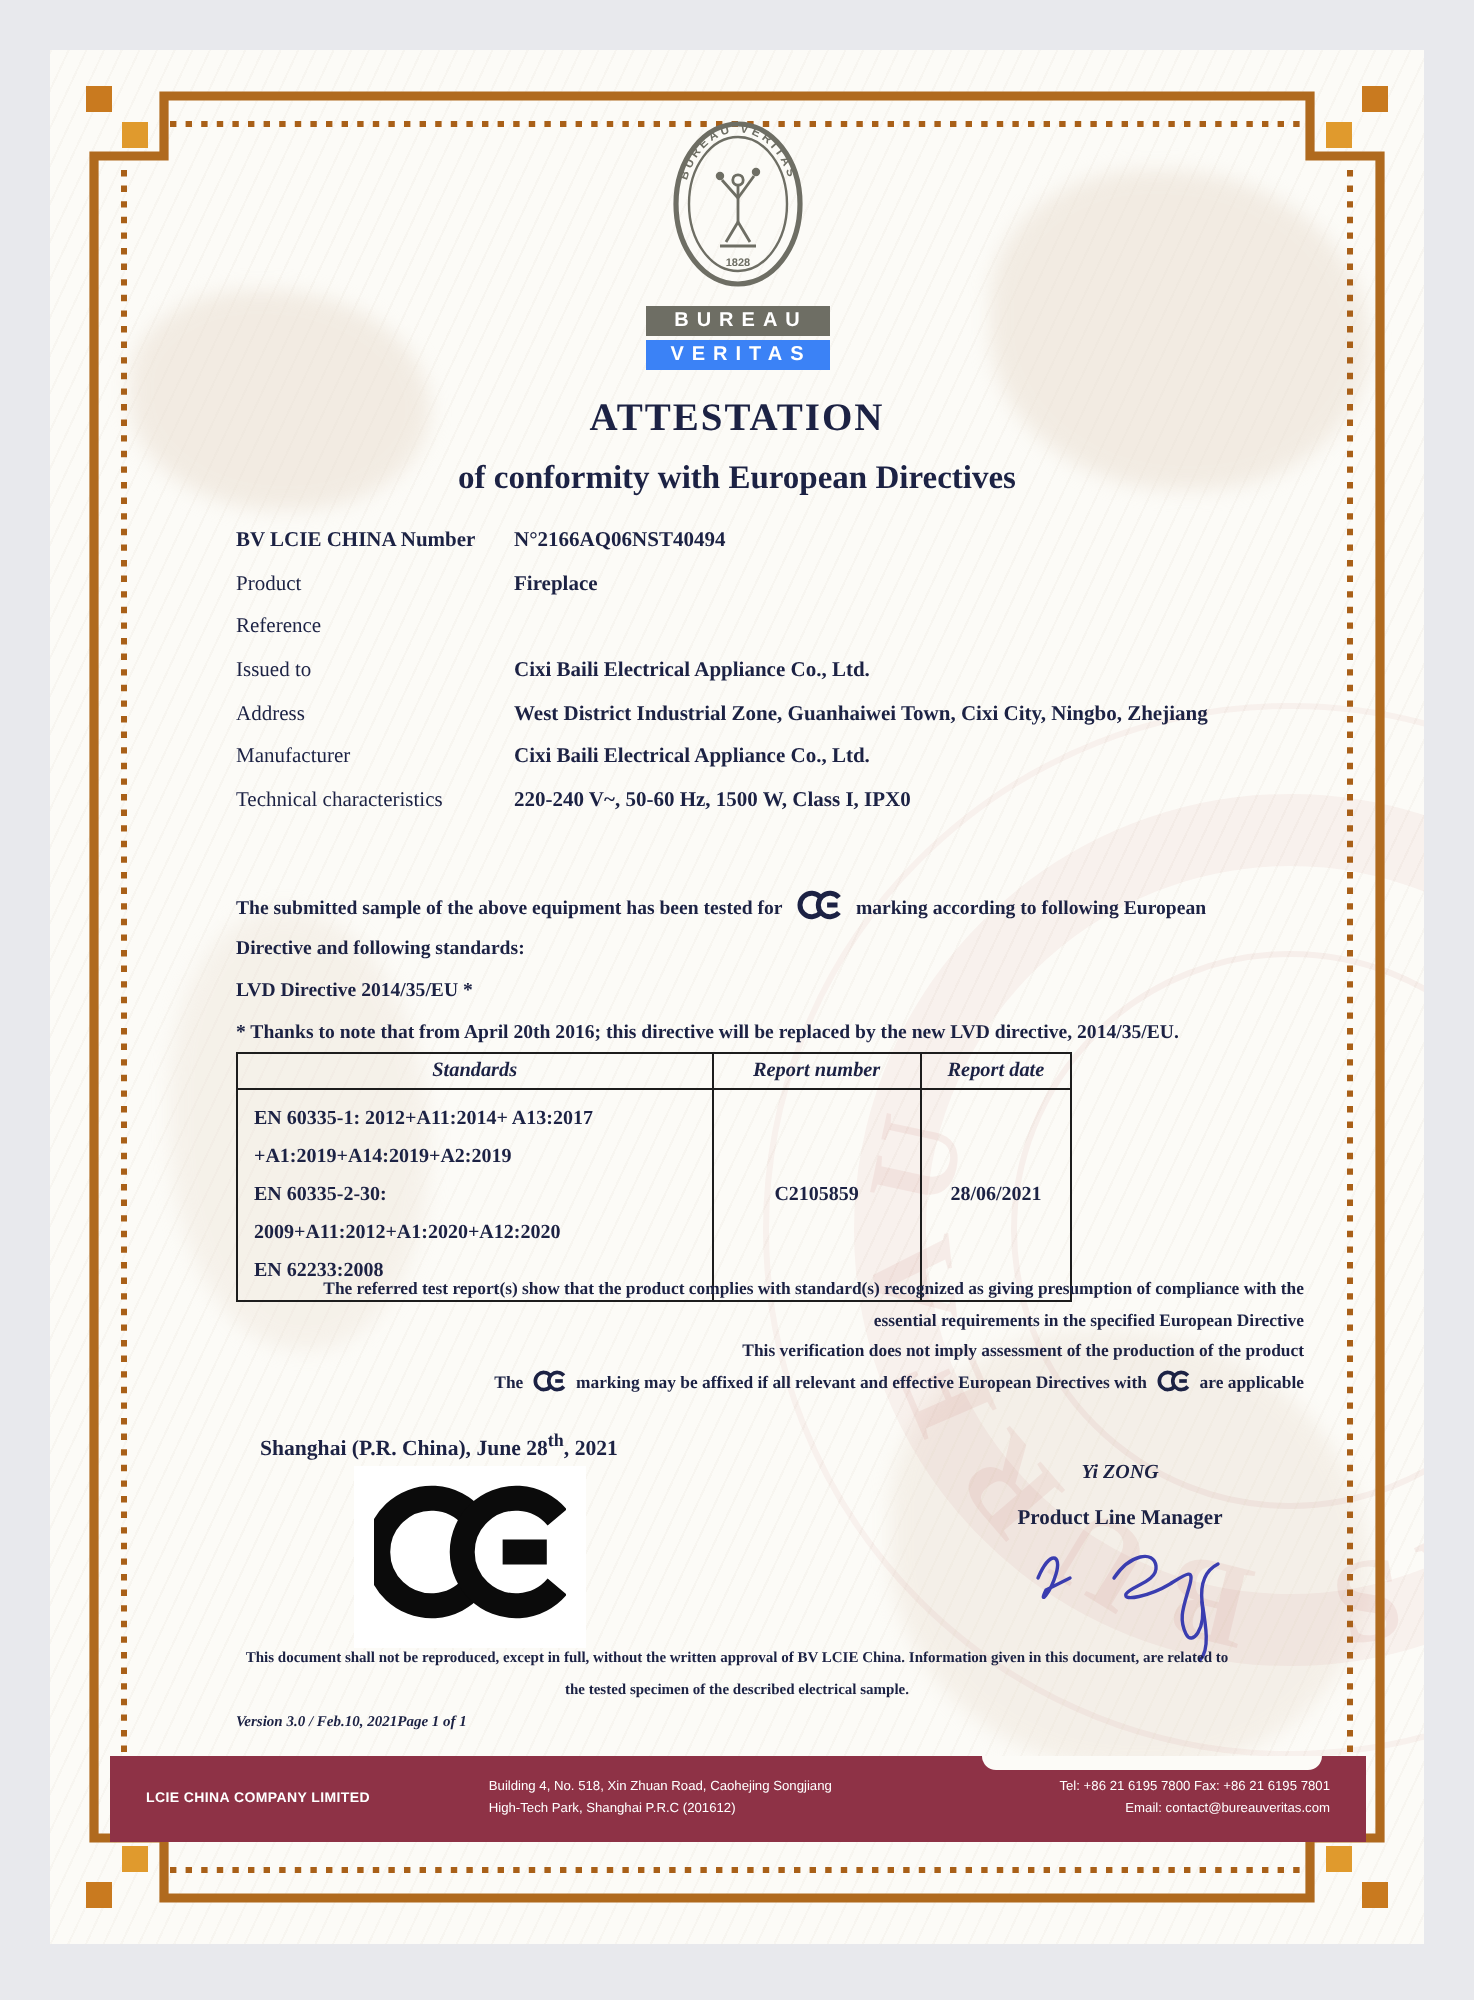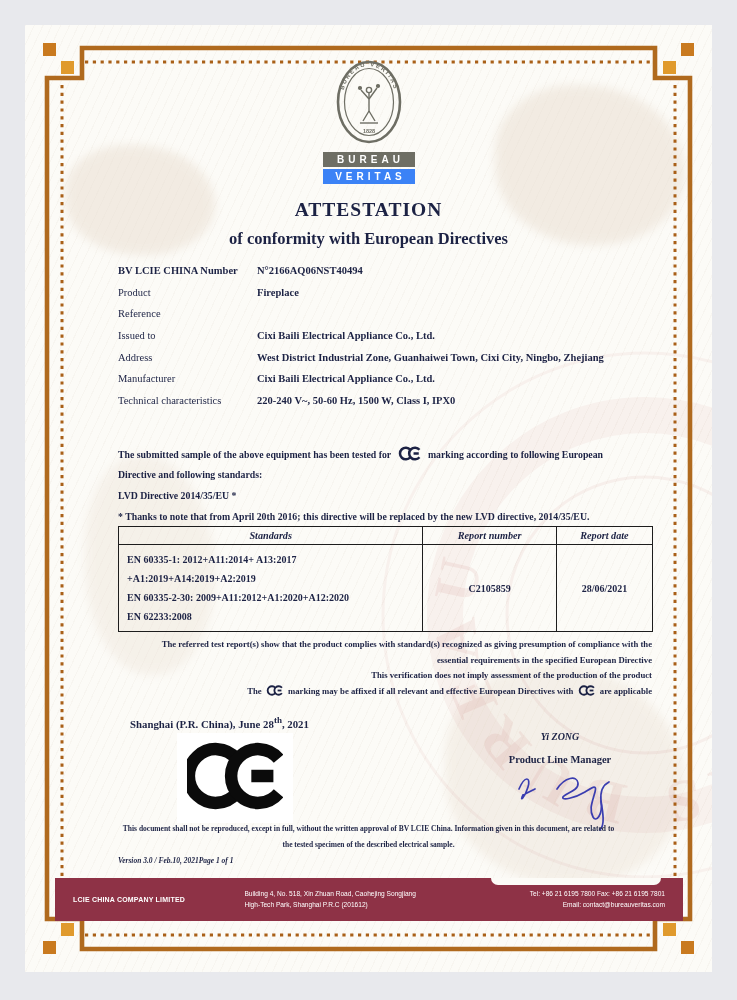--- a/index.html
+++ b/index.html
@@ -37,21 +37,21 @@
   .fields{position:absolute;top:239px;left:93px;right:70px;}
   .field-row{display:flex;margin-bottom:8px;font-size:10.5px;line-height:1.3;}
   .field-label{width:139px;flex:none;}
   .field-value{font-weight:bold;flex:1;}
 
   .intro{position:absolute;top:420px;left:93px;right:88px;font-size:9.8px;font-weight:bold;line-height:2.05;}
   .intro .ce-inline{vertical-align:-3px;margin:0 3px;}
   .intro-directive{margin-top:1px;}
   .intro-note{margin-top:1px;}
 
-  table.std-table{position:absolute;top:501px;left:93px;width:535px;border-collapse:collapse;}
+  table.std-table{position:absolute;top:501px;left:93px;width:418px;border-collapse:collapse;}
   table.std-table th,table.std-table td{border:1.6px solid #1d1d1d;}
   table.std-table th{font-style:italic;font-weight:bold;font-size:10.2px;padding:3px 2px;}
   table.std-table td{font-weight:bold;font-size:10px;vertical-align:middle;}
   td.std-cell{padding:5px 8px;line-height:1.9;}
   td.center-cell{text-align:center;}
 
   .statement{position:absolute;top:612px;left:60px;right:60px;text-align:right;
     font-size:8.7px;font-weight:bold;line-height:1.8;}
   .statement .ce-inline{vertical-align:-2px;margin:0 2px;}
 

